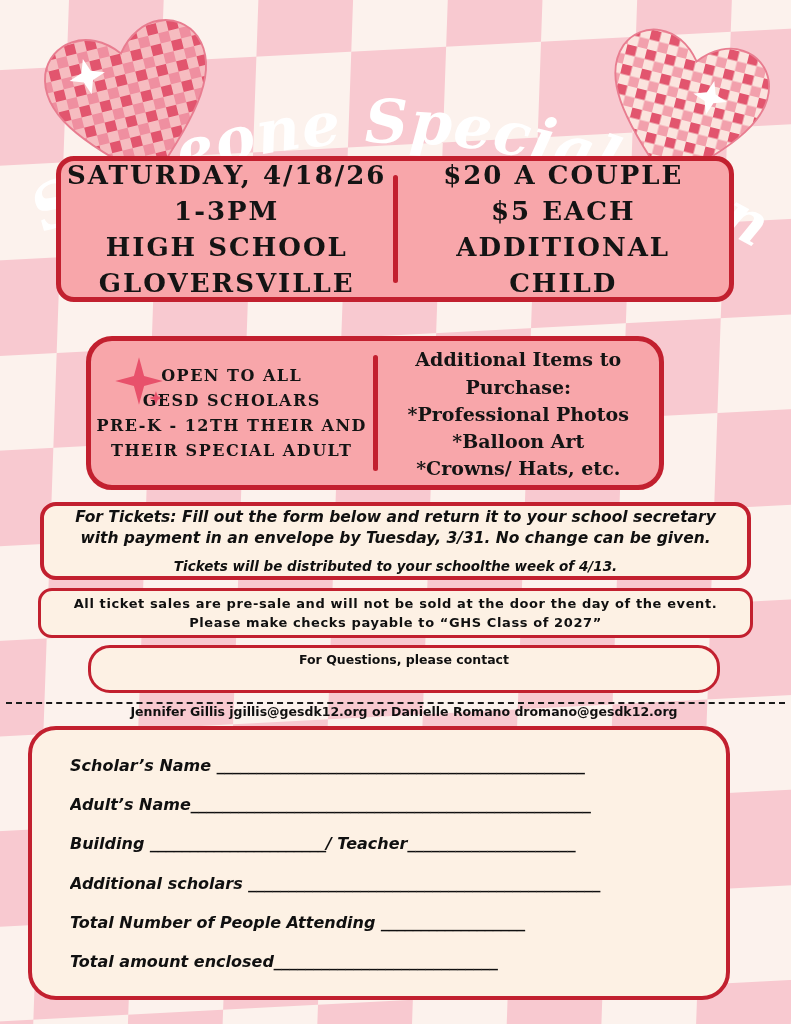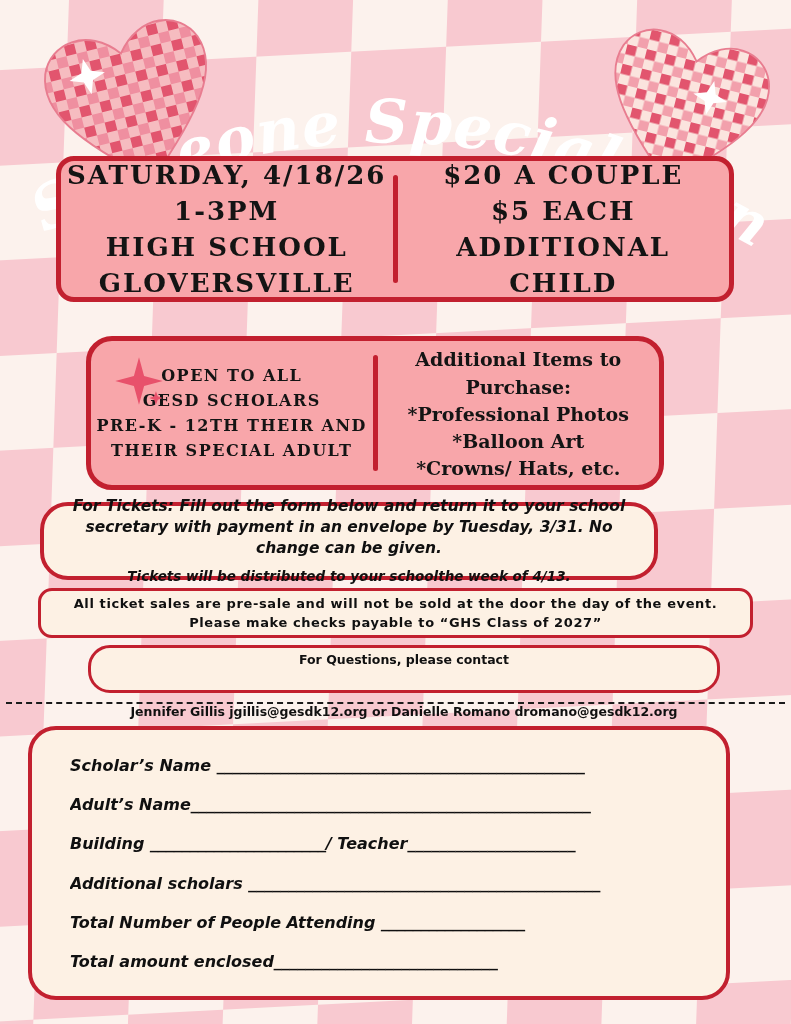--- a/index.html
+++ b/index.html
@@ -48,21 +48,21 @@
   .item { font-weight:700; font-size:19px; line-height:27px; color:#141414; }
 
   .sparkle { position:absolute; left:22px; top:14px; width:52px; height:52px; }
 
   .cream {
     position:absolute; box-sizing:border-box; z-index:3;
     background:#fdf1e4; border:4px solid #c2202f;
     display:flex; flex-direction:column; justify-content:center; align-items:center;
     text-align:center;
   }
-  .box3 { left:40px;  top:502px; width:618px; height:78px; border-radius:28px; padding:4px 26px;gap:8px; }
+  .box3 { left:40px;  top:502px; width:711px; height:78px; border-radius:16px; padding:4px 26px;gap:8px; }
   .box4 { left:38px;  top:588px; width:715px; height:50px; border-radius:14px; border-width:3px; padding:2px 14px;text-align:center; }
   .box5 { left:88px;  top:645px; width:632px; height:48px; border-radius:22px; border-width:3px; padding:2px 14px; }
 
   .sans { font-family:"DejaVu Sans", sans-serif; }
   .tickets-main { font-style:italic; font-weight:700; font-size:15.5px; line-height:21px; color:#101010; }
   .tickets-sub  { font-style:italic; font-weight:700; font-size:13.5px; line-height:19px; color:#101010; }
   .presale-line { font-weight:700; font-size:13px; line-height:19px; letter-spacing:0.6px; color:#101010; }
   .quest-line   { font-weight:700; font-size:12.5px; line-height:18px; color:#101010;margin-top:34px; }
 
   .cutline { position:absolute; left:6px; right:6px; top:702px;

